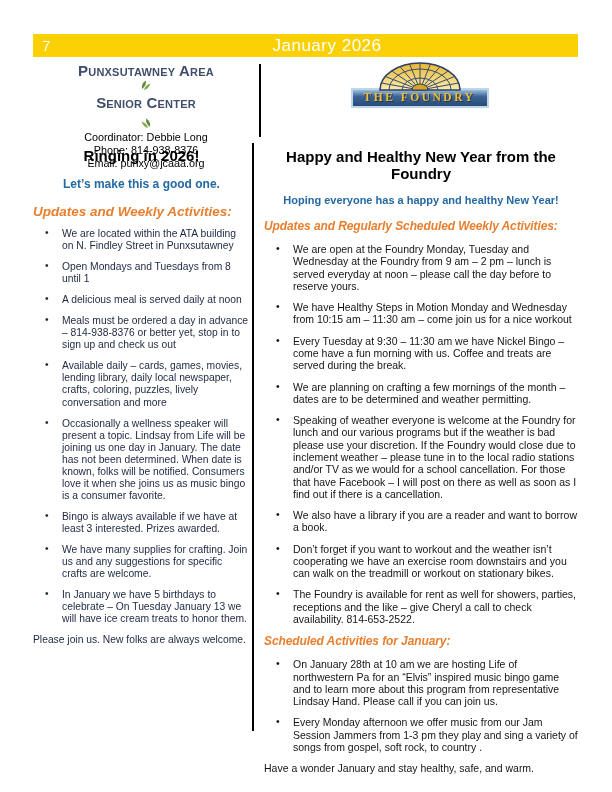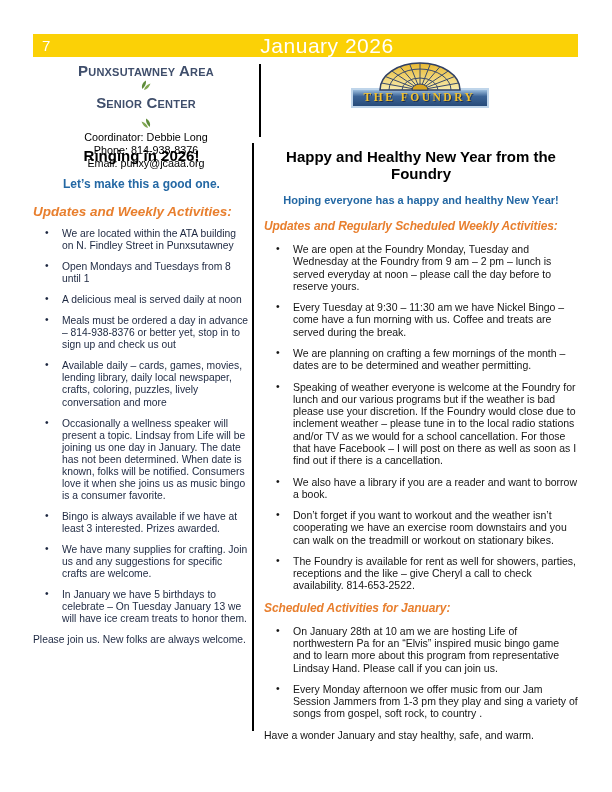--- a/index.html
+++ b/index.html
@@ -8,21 +8,21 @@
     font-family:"Liberation Sans", sans-serif;
     -webkit-font-smoothing:antialiased;
   }
 
   
   .topbar {
     position:absolute; left:33px; top:34px; width:545px; height:23px;
     background:#fbd106; color:#ffffff; display:flex; align-items:center;
   }
   .topbar .page-num { position:absolute; left:9px; font-size:15px; line-height:1; }
-  .topbar .month-title { width:100%; text-align:center; font-size:21px; letter-spacing:.5px; line-height:1;margin-left:43px; }
+  .topbar .month-title { width:100%; text-align:center; font-size:17px; letter-spacing:.5px; line-height:1;margin-left:43px; }
 
   
   .org-row { position:absolute; left:33px; top:61px; width:545px; height:79px; display:flex; }
   .org { text-align:center; }
   .org-left { width:226px; }
   .org-right { flex:1; }
   .header-div { width:2px; background:#000; height:73px; margin-top:3px; }
 
   .sc-logo { color:#3f4e6b; line-height:1.02; margin-top:2px; }
   .sc-line1 { font-variant:small-caps; font-weight:bold; font-size:15px; letter-spacing:.2px; }
@@ -153,20 +153,21 @@
     </div>
 
     <div class="col-div"></div>
 
     <div class="right-col">
       <h1 class="col-title">Happy and Healthy New Year from the Foundry</h1>
       <div class="col-sub">Hoping everyone has a happy and healthy New Year!</div>
       <div class="section-h">Updates and Regularly Scheduled Weekly Activities:</div>
       <ul class="bullets">
           <li>We are open at the Foundry Monday, Tuesday and Wednesday at the Foundry from 9 am – 2 pm – lunch is served everyday at noon – please call the day before to reserve yours.</li>
+          <li>We have Healthy Steps in Motion Monday and Wednesday from 10:15 am – 11:30 am – come join us for a nice workout</li>
           <li>Every Tuesday at 9:30 – 11:30 am we have Nickel Bingo – come have a fun morning with us.  Coffee and treats are served during the break.</li>
           <li>We are planning on crafting a few mornings of the month – dates are to be determined and weather permitting.</li>
           <li>Speaking of weather everyone is welcome at the Foundry for lunch and our various programs but if the weather is bad please use your discretion.  If the Foundry would close due to inclement weather – please tune in to the local radio stations and/or TV as we would for a school cancellation.  For those that have Facebook – I will post on there as well as soon as I find out if there is a cancellation.</li>
           <li>We also have a library if you are a reader and want to borrow a book.</li>
           <li>Don’t forget if you want to workout and the weather isn’t cooperating we have an exercise room downstairs and you can walk on the treadmill or workout on stationary bikes.</li>
           <li>The Foundry is available for rent as well for showers, parties, receptions and the like – give Cheryl a call to check availability.  814-653-2522.</li>
         </ul>
       <div class="section-h second">Scheduled Activities for January:</div>
       <ul class="bullets">
           <li>On January 28th at 10 am we are hosting Life of northwestern Pa for an “Elvis” inspired music bingo game and to learn more about this program from representative Lindsay Hand.   Please call if you can join us.</li>

